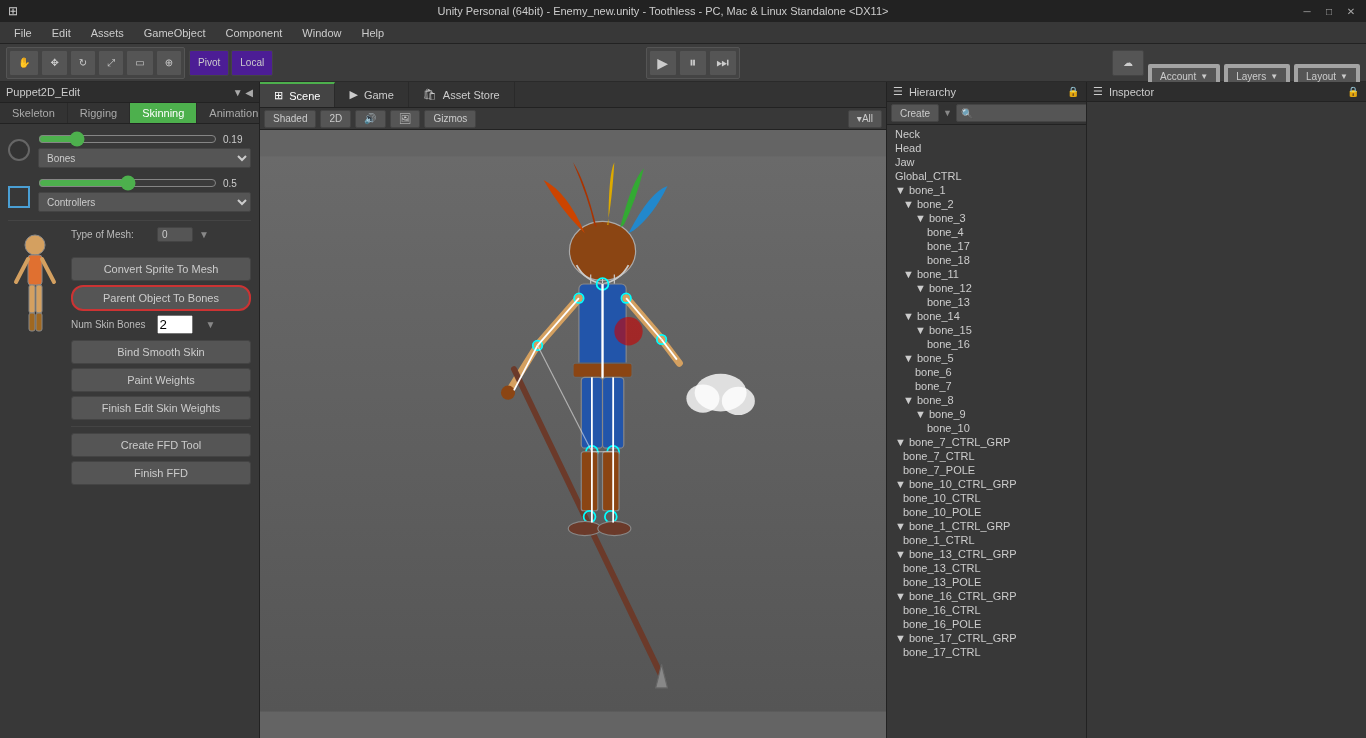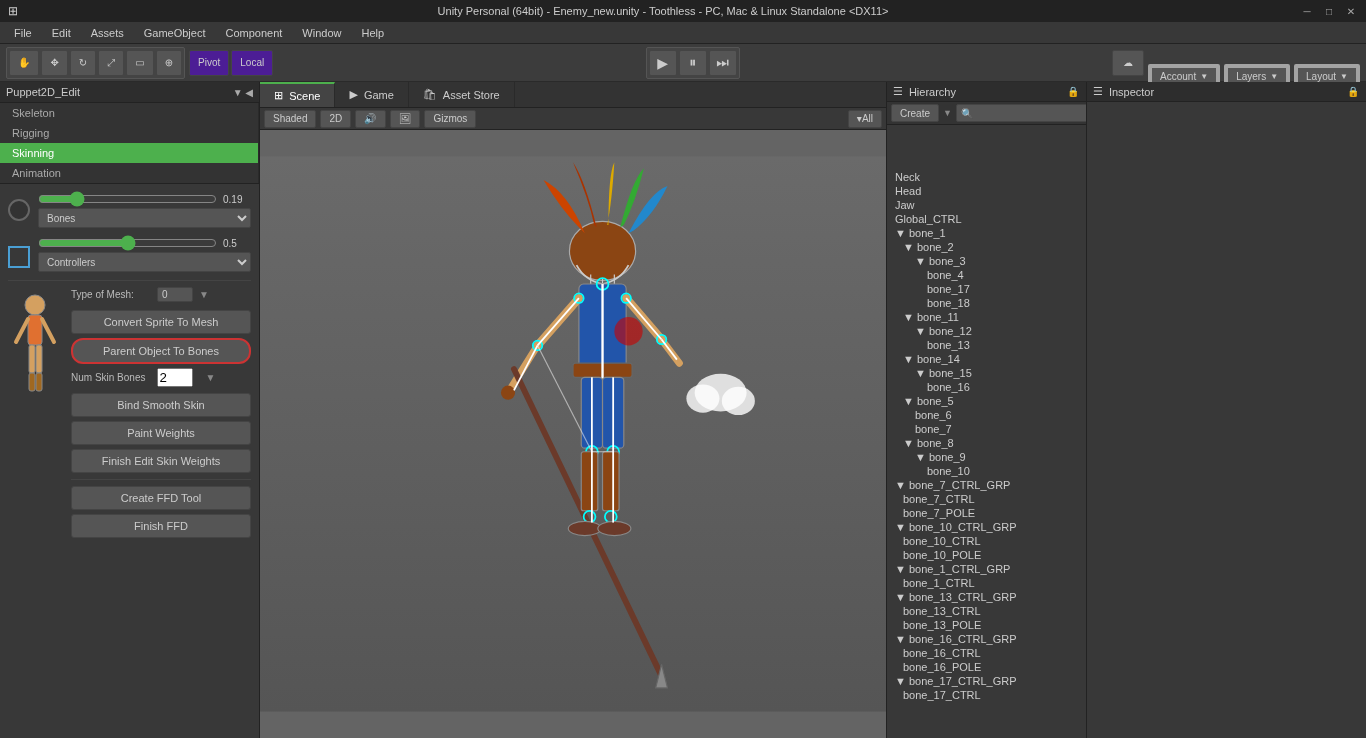--- a/index.html
+++ b/index.html
@@ -29,37 +29,37 @@
     
     #main { display: flex; height: calc(738px - 22px - 22px - 38px); }
 
     
     #left-panel { width: 260px; background: #383838; border-right: 1px solid #222; display: flex; flex-direction: column; flex-shrink: 0; }
     #left-panel-header { background: #2d2d2d; border-bottom: 1px solid #222; padding: 4px 6px; display: flex; align-items: center; justify-content: space-between; }
     #left-panel-header .panel-title { color: #ccc; font-size: 11px; }
     #left-panel-header .panel-btn { color: #aaa; font-size: 10px; cursor: pointer; }
 
     
-    .tab-bar { display: flex; background: #333; border-bottom: 1px solid #222; flex-direction: column; }
+    .tab-bar { display: flex; background: #333; border-bottom: 1px solid #222; }
     .tab { padding: 4px 12px; cursor: pointer; font-size: 11px; color: #aaa; border-right: 1px solid #2a2a2a; }
     .tab.active { background: #4db04d; color: #fff; }
 
     
     .panel-content { padding: 8px; flex: 1; overflow-y: auto; }
     .circle-control { display: flex; align-items: center; gap: 8px; margin-bottom: 8px; }
     .circle-dot { width: 22px; height: 22px; background: #333; border-radius: 50%; border: 2px solid #555; flex-shrink: 0; }
     .slider-container { flex: 1; display: flex; flex-direction: column; gap: 2px; }
     .slider-row { display: flex; align-items: center; gap: 6px; }
     input[type=range] { flex: 1; height: 14px; accent-color: #4db04d; }
     .slider-val { color: #ccc; font-size: 10px; min-width: 28px; }
     .select-row { display: flex; gap: 4px; align-items: center; }
     select { background: #555; border: 1px solid #444; color: #ccc; font-size: 10px; padding: 1px 4px; border-radius: 2px; cursor: pointer; flex: 1; height: 20px; }
     .rect-icon { width: 22px; height: 22px; background: transparent; border: 2px solid #4a9fd4; flex-shrink: 0; margin-top: 6px; }
     .section-divider { height: 1px; background: #444; margin: 6px 0; }
-    .field-row { display: flex; align-items: center; gap: 6px; margin-bottom: 8px; font-size: 10px; color: #bbb; }
+    .field-row { display: flex; align-items: center; gap: 6px; margin-bottom: 15px; font-size: 10px; color: #bbb; }
     .field-row label { min-width: 80px; }
     .field-row .num-input { width: 40px; background: #555; border: 1px solid #444; color: #ccc; font-size: 10px; padding: 1px 4px; border-radius: 2px; }
     .action-btn { width: 100%; background: #555; border: 1px solid #444; color: #ccc; padding: 5px 8px; font-size: 11px; cursor: pointer; border-radius: 3px; text-align: center; margin-bottom: 4px; display: block; }
     .action-btn.highlighted { border: 2px solid #cc3333; border-radius: 12px; background: #555; }
     .num-skin-row { display: flex; align-items: center; gap: 12px; margin-bottom: 6px; font-size: 10px; color: #bbb; }
 
     
     #center { flex: 1; display: flex; flex-direction: column; overflow: hidden; }
     .scene-tabs { display: flex; background: #333; border-bottom: 1px solid #222; height: 26px; }
     .scene-tab { padding: 4px 14px; cursor: pointer; font-size: 11px; color: #ccc; border-right: 1px solid #2a2a2a; display: flex; align-items: center; gap: 6px; }
@@ -67,21 +67,21 @@
     .scene-toolbar { background: #383838; height: 22px; display: flex; align-items: center; padding: 0 4px; gap: 4px; border-bottom: 1px solid #222; }
     .scene-tool-btn { background: #555; border: 1px solid #444; color: #ccc; padding: 1px 8px; font-size: 10px; cursor: pointer; border-radius: 2px; height: 18px; display: flex; align-items: center; }
     .scene-view { flex: 1; background: #5a5a5a; position: relative; overflow: hidden; }
 
     
     #hierarchy { width: 200px; background: #383838; border-left: 1px solid #222; display: flex; flex-direction: column; flex-shrink: 0; }
     .panel-header { background: #2d2d2d; border-bottom: 1px solid #222; padding: 3px 6px; display: flex; align-items: center; gap: 6px; font-size: 11px; color: #ccc; }
     .panel-header .lock-icon { color: #888; font-size: 10px; }
     .hierarchy-toolbar { background: #333; border-bottom: 1px solid #222; padding: 2px 4px; display: flex; align-items: center; gap: 4px; }
     .hierarchy-search { background: #555; border: 1px solid #444; color: #ccc; font-size: 10px; padding: 1px 4px; border-radius: 2px; flex: 1; height: 18px; }
-    .hierarchy-list { flex: 1; overflow-y: auto; padding: 2px 0; margin-top: 43px; }
+    .hierarchy-list { flex: 1; overflow-y: auto; padding: 2px 0; }
     .h-item { padding: 1px 8px; font-size: 11px; color: #ccc; cursor: pointer; white-space: nowrap; }
     .h-item.indent1 { padding-left: 16px; }
     .h-item.indent2 { padding-left: 28px; }
     .h-item.indent3 { padding-left: 40px; }
 
     
     #inspector { width: 280px; background: #383838; border-left: 1px solid #222; display: flex; flex-direction: column; flex-shrink: 0; }
 
     
     ::-webkit-scrollbar { width: 8px; height: 8px; }

